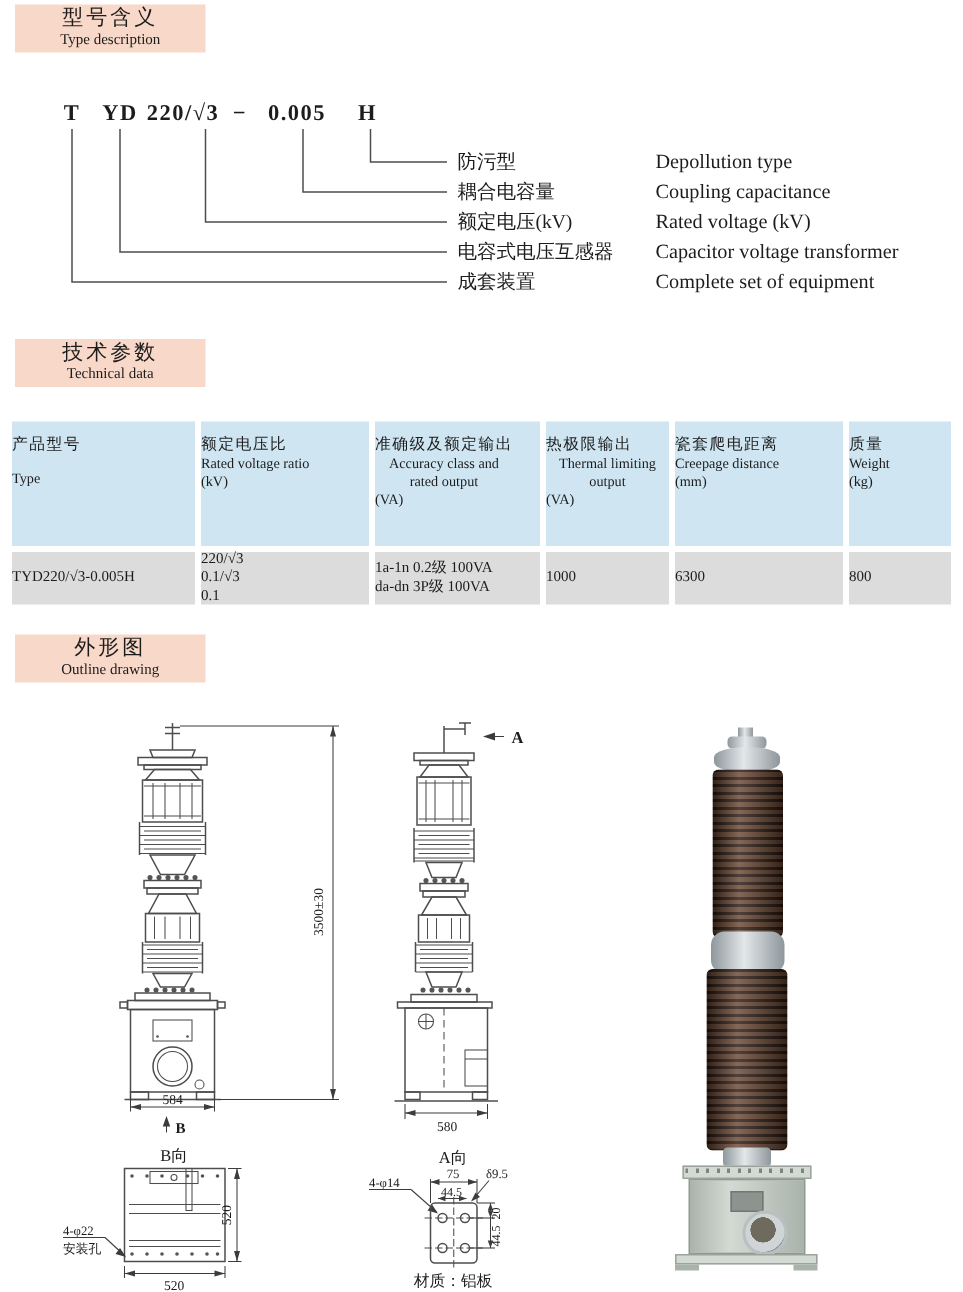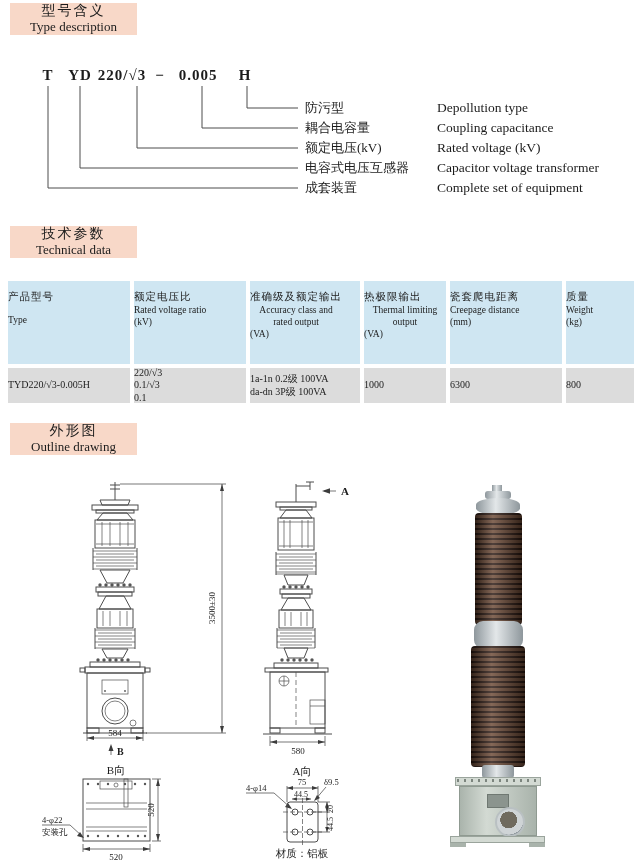--- a/index.html
+++ b/index.html
@@ -11,21 +11,21 @@
     overflow:hidden;
   }
   
   .sec-head{
     position:absolute;left:10px;width:127px;height:32px;
     background:var(--header_bg,#f8d8c8);
     display:flex;flex-direction:column;align-items:center;justify-content:center;
     line-height:1.15;
   }
   .sec-head .zh{font-size:14px;letter-spacing:2px;}
-  .sec-head .en{font-size:13px;}
+  .sec-head .en{font-size:10px;}
   
   .ttable{position:absolute;left:8px;top:281px;width:630px;}
   .trow{display:flex;gap:4px;}
   .trow.head .cell{
     background:var(--table_header_bg,#cfe6f2);height:83px;
     padding-top:9px;box-sizing:border-box;
   }
   .trow.data{margin-top:4px;}
   .trow.data .cell{
     background:var(--table_row_bg,#dcdcdc);height:35px;

